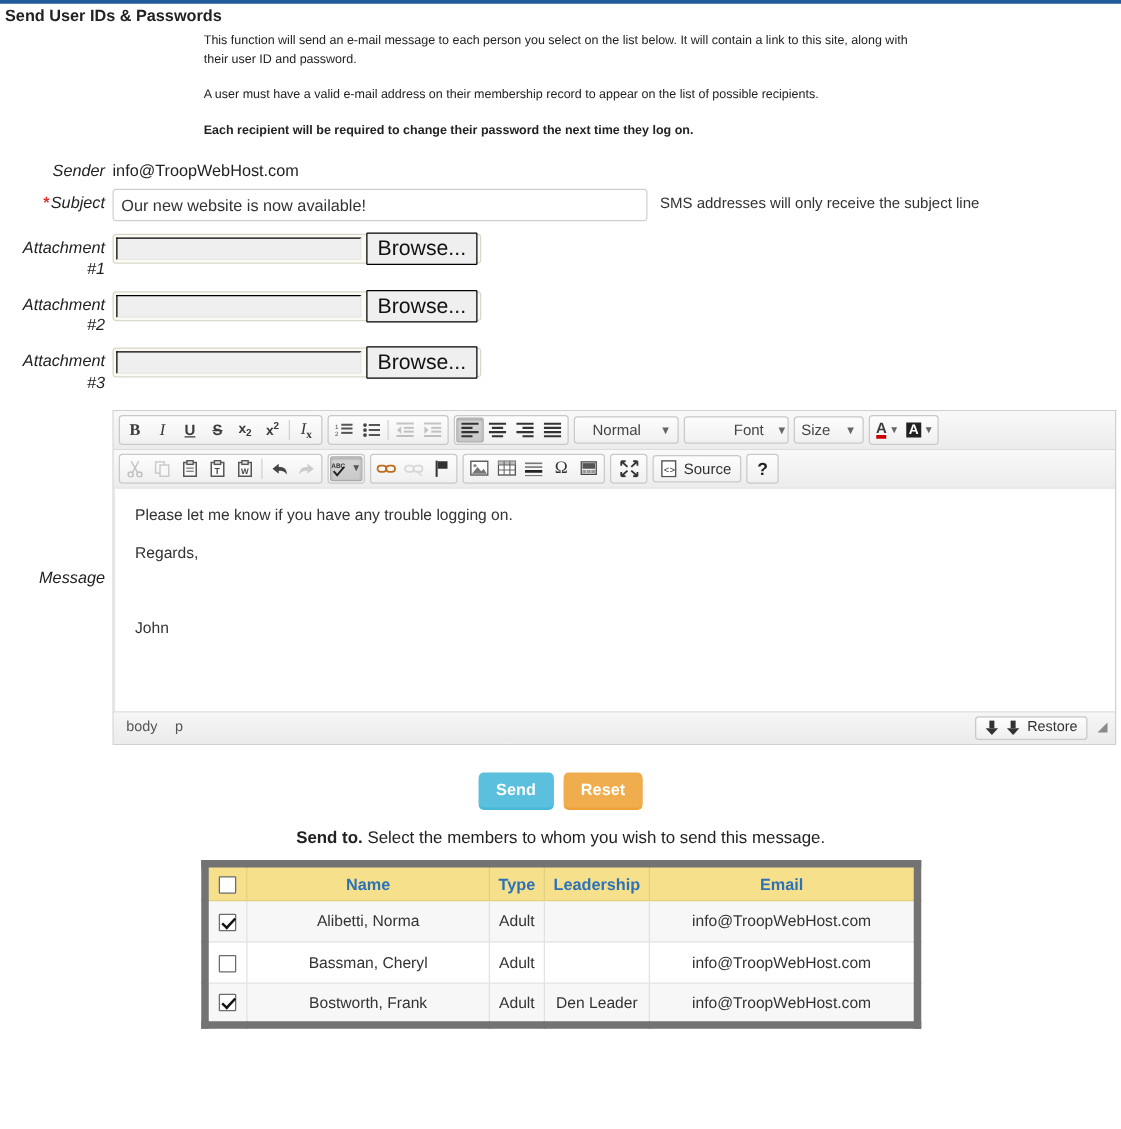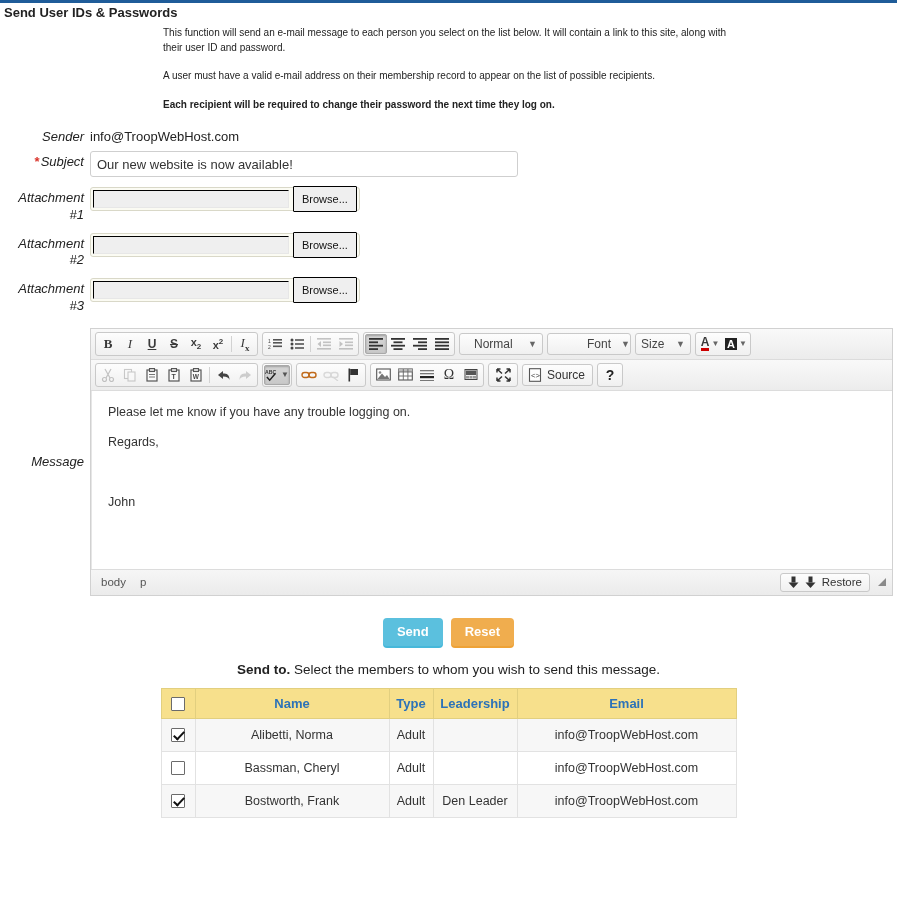--- a/index.html
+++ b/index.html
@@ -52,21 +52,21 @@
     border:1px solid #d9d8c8; background:#fbfbf3;
     border-radius:3px; padding:2px; height:24px;
   }
   .filetext {
     width: 196px; height: 18px; background:#efefef;
     border:1px solid #000; border-right-color:#e7e7e7; border-bottom-color:#e7e7e7;
   }
   .browse-btn {
     margin-left:4px; height:20px; padding: 12px 8px;
     border:1px solid #000; background:#efefef;
-    font-size: 11px; font-family:"Liberation Sans", sans-serif;
+    font-size: 17px; font-family:"Liberation Sans", sans-serif;
     display:flex; align-items:center; color:#111; border-radius:1px;
     cursor:pointer;
   }
 
   
   #editor-row { display:flex; margin-top: 14px; }
   #editor-label {
     width: 84px; text-align:right; font-style:italic; font-size:13px;
     color:#222; align-self:center;
   }
@@ -157,21 +157,21 @@
   #reset-button { background:#f0ad4e; box-shadow: 0 2px 0 #eea236; }
 
   #sendto-line {
     text-align:center; margin-top: 16px; font-size: 13.5px; color:#222;
   }
   #sendto-line b { font-weight:bold; }
 
   
   #member-table {
     margin: 11px auto 0 auto; border-collapse: collapse; width: 576px;
-    border:1px solid #737373; font-size: 12.5px;
+    border:6px solid #737373; font-size: 12.5px;
   }
   #member-table thead th {
     background:#f7e08c; color:#2c72b8; font-weight:bold;
     height: 30px; border:1px solid #e2cf7f; font-size: 13px;
   }
   #member-table td {
     border:1px solid #e2e2e2; height: 33px; text-align:center; color:#333;
   }
   #member-table tbody tr:nth-child(odd) td { background:#f7f7f7; }
   #member-table tbody tr:nth-child(even) td { background:#ffffff; }
@@ -207,20 +207,21 @@
   <div class="flabel">Sender</div>
   <div class="fval" id="sender-value">info@TroopWebHost.com</div>
 </div>
 
 <div class="frow" id="subject-row">
   <div class="flabel">
     <span class="req">*</span><span>Subject</span>
   </div>
   <div class="fval" style="display:flex;align-items:flex-start;">
     <input class="text-input" id="subject-input" value="Our new website is now available!" style="">
+    <div id="sms-note">SMS addresses will only receive the subject line</div>
   </div>
 </div>
 
 <div class="frow file-row">
   <div class="flabel">
     <span>Attachment</span><br>
     <span>#1</span>
   </div>
   <div class="fval">
     <div class="filebox">

